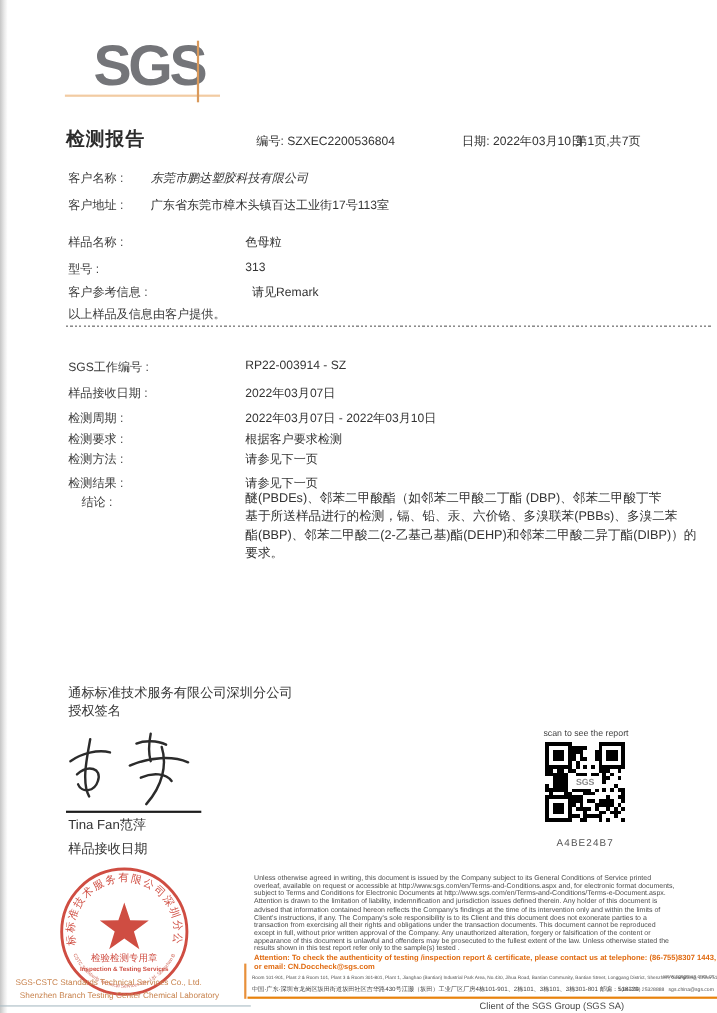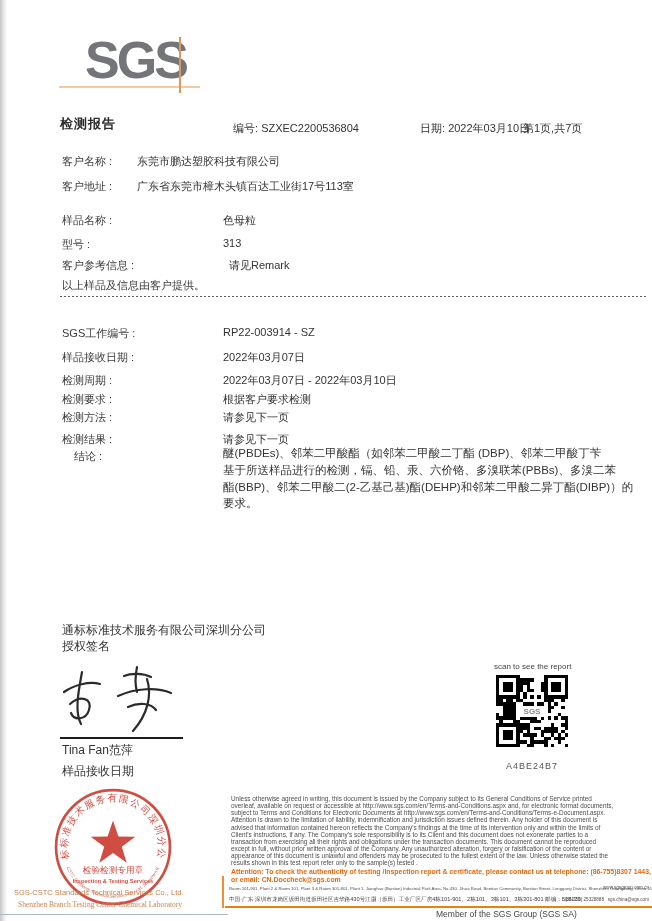--- a/index.html
+++ b/index.html
@@ -6,21 +6,21 @@
   #page{position:relative;width:652px;height:921px;background:#fff;overflow:hidden;
         font-family:"Liberation Sans","DejaVu Sans",sans-serif;color:#3a3a3a;}
   .abs{position:absolute;}
   .lbl{font-size:11px;color:#3b3b3b;}
   .val{font-size:11px;color:#333;}
   .edge-left{left:0;top:0;width:7px;height:921px;
       background:linear-gradient(to right,#c6c6c6,#e9e9e9 55%,#ffffff);}
   .logo-text{font-size:52px;font-weight:bold;letter-spacing:-3px;color:#747579;line-height:1;}
   .logo-hline{height:2px;background:#f2cba2;}
   .logo-vline{width:2px;background:#d9995b;}
-  .title{font-size:13px;font-weight:bold;color:#2b2b2b;letter-spacing:1px;}
+  .title{font-size:17px;font-weight:bold;color:#2b2b2b;letter-spacing:1px;}
   .dashed{height:1px;background:repeating-linear-gradient(to right,#5a5a5a 0 2px,transparent 2px 4px);}
   .concl{width:430px;font-size:11.5px;line-height:16.8px;color:#333;}
   .sig-underline{height:2px;background:#1c1c1c;}
   .small-cjk{font-size:12px;color:#333;}
   .qr-hint{font-size:8px;color:#444;}
   .qr-code-id{font-size:9px;color:#555;letter-spacing:1px;}
   .branch-line{font-size:7.5px;color:#c8834e;}
   .disc{width:422px;}
   .disc div{font-size:6.4px;line-height:7.15px;color:#4d4d4d;white-space:nowrap;}
   .attn{width:424px;font-size:6.9px;line-height:7.8px;font-weight:bold;color:#e06a10;}
@@ -48,21 +48,21 @@
     <span>编号:</span>
     <span>SZXEC2200536804</span>
   </div>
   <div class="abs val" style="left:420px;top:121px;">
     <span>日期:</span>
     <span>2022年03月10日</span>
   </div>
   <div class="abs val" style="left:523px;top:121px;">第1页,共7页</div>
 
   <div class="abs lbl" style="left:62px;top:154px;">客户名称 :</div>
-  <div class="abs val" style="left:137px;top:154px;">东莞市鹏达塑胶科技有限公司</div>
+  <div class="abs val" style="left:137px;top:154px;font-style:italic;">东莞市鹏达塑胶科技有限公司</div>
   <div class="abs lbl" style="left:62px;top:179px;">客户地址 :</div>
   <div class="abs val" style="left:137px;top:179px;">广东省东莞市樟木头镇百达工业街17号113室</div>
 
   <div class="abs lbl" style="left:62px;top:213px;">样品名称 :</div>
   <div class="abs val" style="left:223px;top:213px;">色母粒</div>
   <div class="abs lbl" style="left:62px;top:237px;">型号 :</div>
   <div class="abs val" style="left:223px;top:237px;">313</div>
   <div class="abs lbl" style="left:62px;top:258px;">客户参考信息 :</div>
   <div class="abs val" style="left:229px;top:258px;">请见Remark</div>
   <div class="abs lbl" style="left:62px;top:278px;">以上样品及信息由客户提供。</div>
@@ -281,21 +281,21 @@
       <textPath href="#arcTop" startOffset="50%" text-anchor="middle">通标标准技术服务有限公司深圳分公司</textPath>
     </text>
     <text x="60" y="86" text-anchor="middle" font-size="8.5" fill="#c93528">检验检测专用章</text>
     <text x="60" y="95" text-anchor="middle" font-size="5.6" font-weight="bold" fill="#c93528">Inspection &amp; Testing Services</text>
     <text font-size="4.4" fill="#c95040">
       <textPath href="#arcBottom" startOffset="50%" text-anchor="middle">SGS-CSTC Standards Technical Services Co., Ltd. Shenzhen Branch</textPath>
     </text>
   </svg>
 
   <div class="abs branch-line" style="left:14px;top:888px;">SGS-CSTC Standards Technical Services Co., Ltd.</div>
-  <div class="abs branch-line" style="left:18px;top:900px;font-family:Liberation Serif, serif;">Shenzhen Branch Testing Center Chemical Laboratory</div>
+  <div class="abs branch-line" style="left:18px;top:900px;">Shenzhen Branch Testing Center Chemical Laboratory</div>
 
   <div class="abs disc" style="left:231px;top:795px;">
     <div>Unless otherwise agreed in writing, this document is issued by the Company subject to its General Conditions of Service printed</div>
     <div>overleaf, available on request or accessible at http://www.sgs.com/en/Terms-and-Conditions.aspx and, for electronic format documents,</div>
     <div>subject to Terms and Conditions for Electronic Documents at http://www.sgs.com/en/Terms-and-Conditions/Terms-e-Document.aspx.</div>
     <div>Attention is drawn to the limitation of liability, indemnification and jurisdiction issues defined therein. Any holder of this document is</div>
     <div>advised that information contained hereon reflects the Company's findings at the time of its intervention only and within the limits of</div>
     <div>Client's instructions, if any. The Company's sole responsibility is to its Client and this document does not exonerate parties to a</div>
     <div>transaction from exercising all their rights and obligations under the transaction documents. This document cannot be reproduced</div>
     <div>except in full, without prior written approval of the Company. Any unauthorized alteration, forgery or falsification of the content or</div>
@@ -311,15 +311,15 @@
   <div class="abs ft-right" style="right:3px;top:885px;">www.sgsgroup.com.cn</div>
   <div class="abs addr-cn" style="left:229px;top:896px;">中国·广东·深圳市龙岗区坂田街道坂田社区吉华路430号江灏（坂田）工业厂区厂房4栋101-901、2栋101、3栋101、3栋301-801 邮编：518129</div>
   <div class="abs ft-right" style="right:3px;top:897px;">
     <span>t (86-755) 25328888</span>&nbsp;&nbsp;
     <span>sgs.china@sgs.com</span>
   </div>
 
   <div class="abs orange-vdiv" style="left:222px;top:876px;height:32px;"></div>
   <div class="abs orange-rule" style="left:225px;top:906px;width:427px;"></div>
   <div class="abs grayline" style="left:0px;top:914px;width:228px;"></div>
-  <div class="abs member" style="left:436px;top:909px;">Member of the SGS Group (SGS SA)</div>
+  <div class="abs member" style="left:436px;top:909px;">Client of the SGS Group (SGS SA)</div>
 
 </div>
 
 </body></html>

